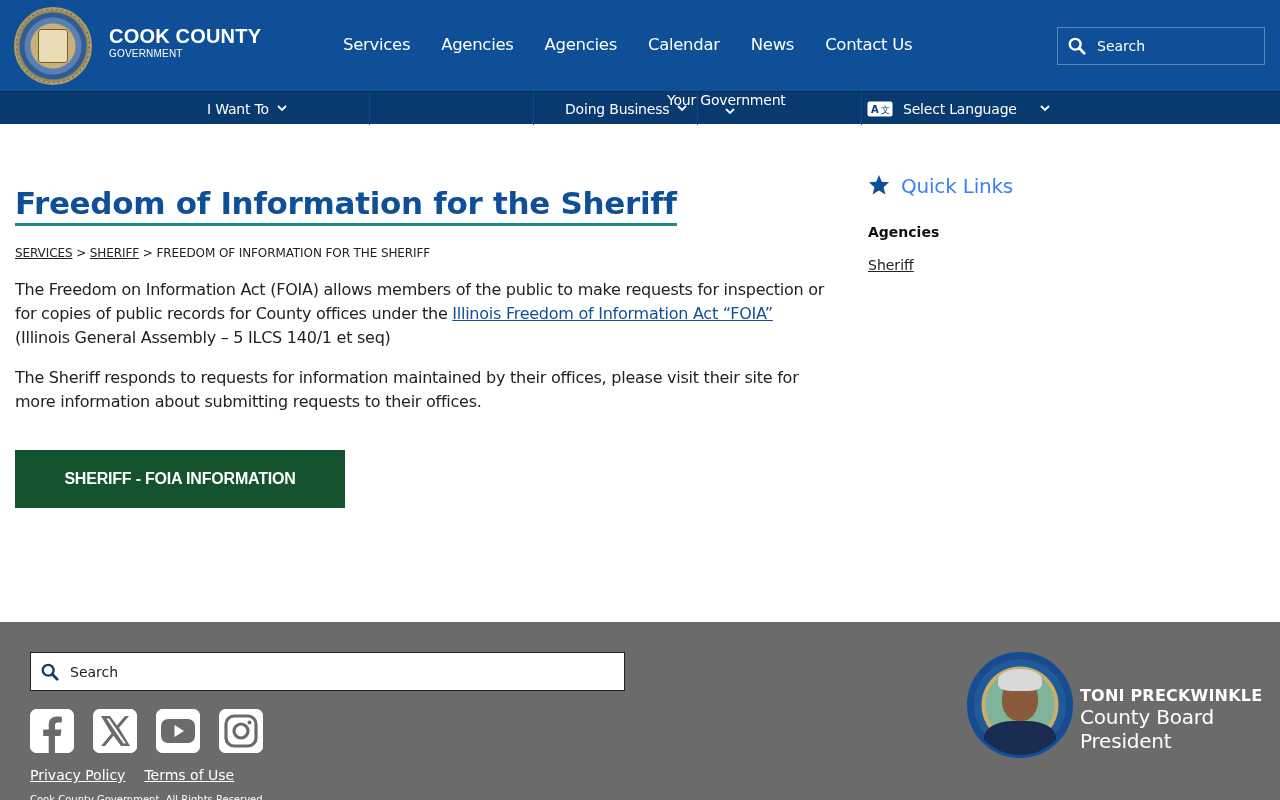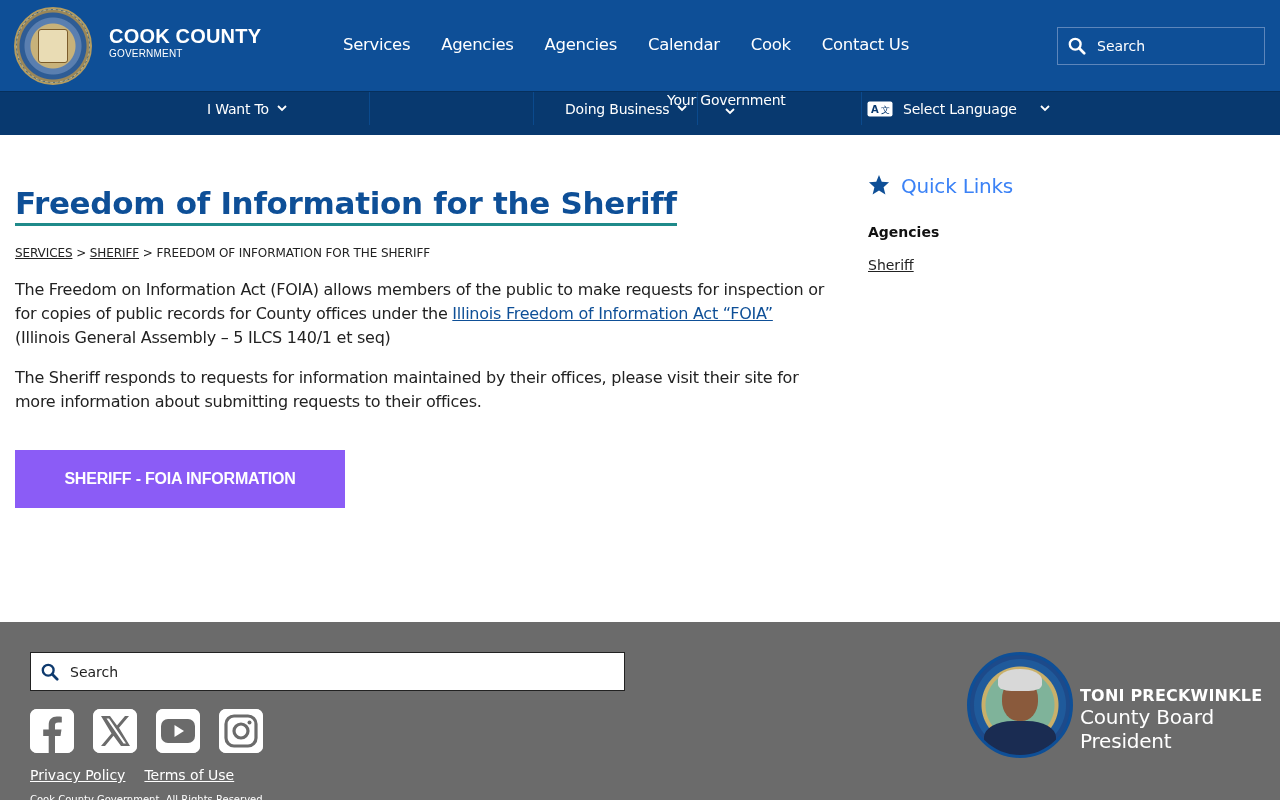--- a/index.html
+++ b/index.html
@@ -18,34 +18,34 @@
   .logo-text .l2 { font-family: "Liberation Sans", sans-serif; font-size: 10px; letter-spacing: 0.2px; }
 
   .mainnav { position: absolute; left: 343px; top: 35px; display: flex; gap: 0; }
   .mainnav a { color: #fff; text-decoration: none; font-size: 16.5px; font-family: "DejaVu Sans", sans-serif; margin-right: 31px; letter-spacing: -0.3px; }
 
   .search-top { position: absolute; left: 1057px; top: 27px; width: 208px; height: 38px; border: 1px solid #5d86bb; background: #0e4f97; display: flex; align-items: center; }
   .search-top svg { margin-left: 10px; }
   .search-top input { background: transparent; border: none; outline: none; color: #fff; font-size: 14px; margin-left: 11px; width: 150px; font-family: "DejaVu Sans", sans-serif; }
   .search-top input::placeholder { color: #fff; }
 
-  .subnav { position: absolute; left: 0; top: 91px; width: 1280px; height: 44px; background: #08396f; border-top: 1px solid #06305d; }
+  .subnav { position: absolute; left: 0; top: 91px; width: 1280px; height: 33px; background: #08396f; border-top: 1px solid #06305d; }
   .subnav .item { position: absolute; top: 0; height: 33px; display: flex; align-items: center; color: #fff; font-size: 14px; letter-spacing: -0.2px; }
   .subnav .sep { position: absolute; top: 0; width: 1px; height: 33px; background: #0b4a8d; }
   .subnav .chev { margin-left: 8px; }
 
   
   .page-title { position: absolute; left: 15px; top: 183px; font-size: 31px; font-weight: bold; color: #0e4f97; letter-spacing: -0.3px; line-height: 40px; border-bottom: 3px solid #1f8a8a; padding-bottom: 0; }
   .breadcrumb { position: absolute; left: 15px; top: 246px; font-size: 12px; color: #222; letter-spacing: -0.1px; }
   .breadcrumb a { color: #222; text-decoration: underline; }
   .para { position: absolute; left: 15px; width: 815px; font-size: 16px; line-height: 24px; color: #222; letter-spacing: -0.25px; }
   .para a { color: #0e4f97; text-decoration: underline; }
   .p1 { top: 278px; }
   .p2 { top: 366px; }
-  .cta { position: absolute; left: 15px; top: 450px; width: 330px; height: 58px; background: #8b5cf6; color: #fff; border: none; font-family: "Liberation Sans", sans-serif; font-weight: bold; font-size: 16px; letter-spacing: -0.2px; display: flex; align-items: center; justify-content: center; }
+  .cta { position: absolute; left: 15px; top: 450px; width: 330px; height: 58px; background: #14532d; color: #fff; border: none; font-family: "Liberation Sans", sans-serif; font-weight: bold; font-size: 16px; letter-spacing: -0.2px; display: flex; align-items: center; justify-content: center; }
 
   
   .ql-head { position: absolute; left: 868px; top: 174px; display: flex; align-items: flex-start; color: #3b82f6; font-size: 20px; font-weight: normal; letter-spacing: -0.2px; }
   .ql-head svg { margin-right: 11px; }
   .ql-sub { position: absolute; left: 868px; top: 224px; font-size: 14px; font-weight: bold; color: #111; }
   .ql-link { position: absolute; left: 868px; top: 257px; font-size: 14px; color: #222; text-decoration: underline; }
 
   
   .footer { position: absolute; left: 0; top: 622px; width: 1280px; height: 178px; background: #6b6b6b; }
   .foot-search { position: absolute; left: 30px; top: 30px; width: 595px; height: 39px; border: 1px solid #222; background: #fff; display: flex; align-items: center; }
@@ -76,21 +76,21 @@
   <div class="logo-text">
     <div class="l1">COOK COUNTY</div>
     <div class="l2">GOVERNMENT</div>
   </div>
 
   <nav class="mainnav">
     <a href="#">Services</a>
     <a href="#">Agencies</a>
     <a href="#">Agencies</a>
     <a href="#">Calendar</a>
-    <a href="#">Cook</a>
+    <a href="#">News</a>
     <a href="#">Contact Us</a>
   </nav>
 
   <div class="search-top">
     <svg width="18" height="18" viewBox="0 0 20 20">
         <circle cx="8" cy="8" r="6" fill="none" stroke="#fff" stroke-width="2.6"></circle>
         <line x1="12.5" y1="12.5" x2="18" y2="18" stroke="#fff" stroke-width="3" stroke-linecap="round"></line>
       </svg>
     <input type="text" placeholder="Search" style="">
   </div>

